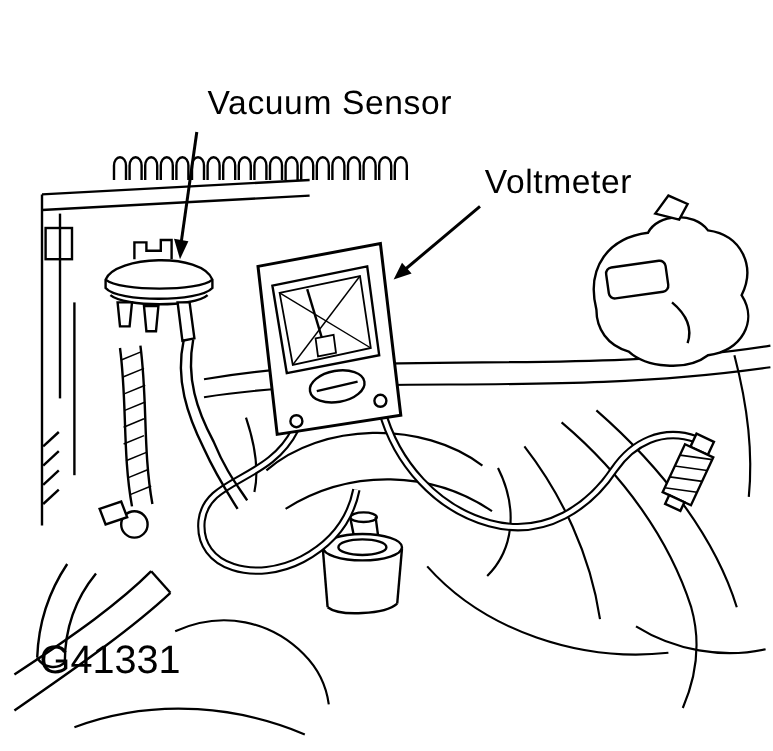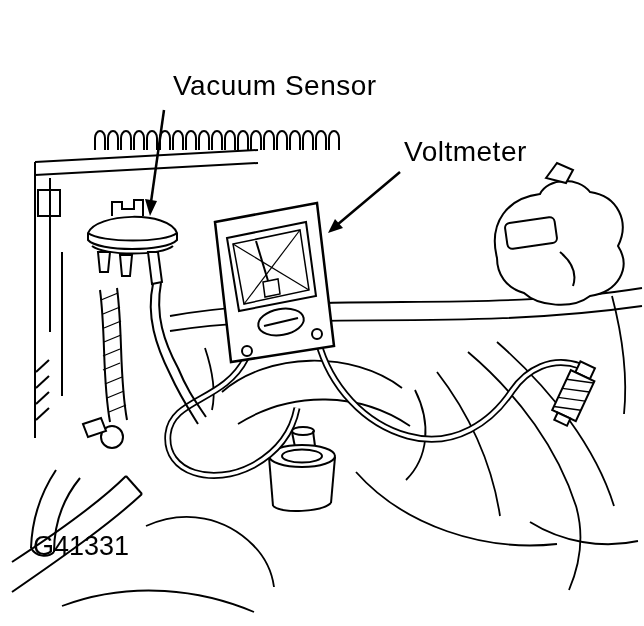--- a/index.html
+++ b/index.html
@@ -19,21 +19,21 @@
     letter-spacing:0.5px;
     white-space:nowrap;
     z-index:5;
   }
   .label-vacuum{left:173px;top:70px;}
   .label-voltmeter{left:404px;top:136px;}
   .fig-code{
     position:absolute;
     left:33px;top:531px;
     color:#000;
-    font-size:27px;
+    font-size:33px;
     z-index:5;
   }
   .stroke{stroke:#000;fill:none;}
 </style>
 </head>
 <body>
 
 <div class="figure-page">
 
   <svg class="lineart" width="644" height="626" viewBox="0 0 644 626">

